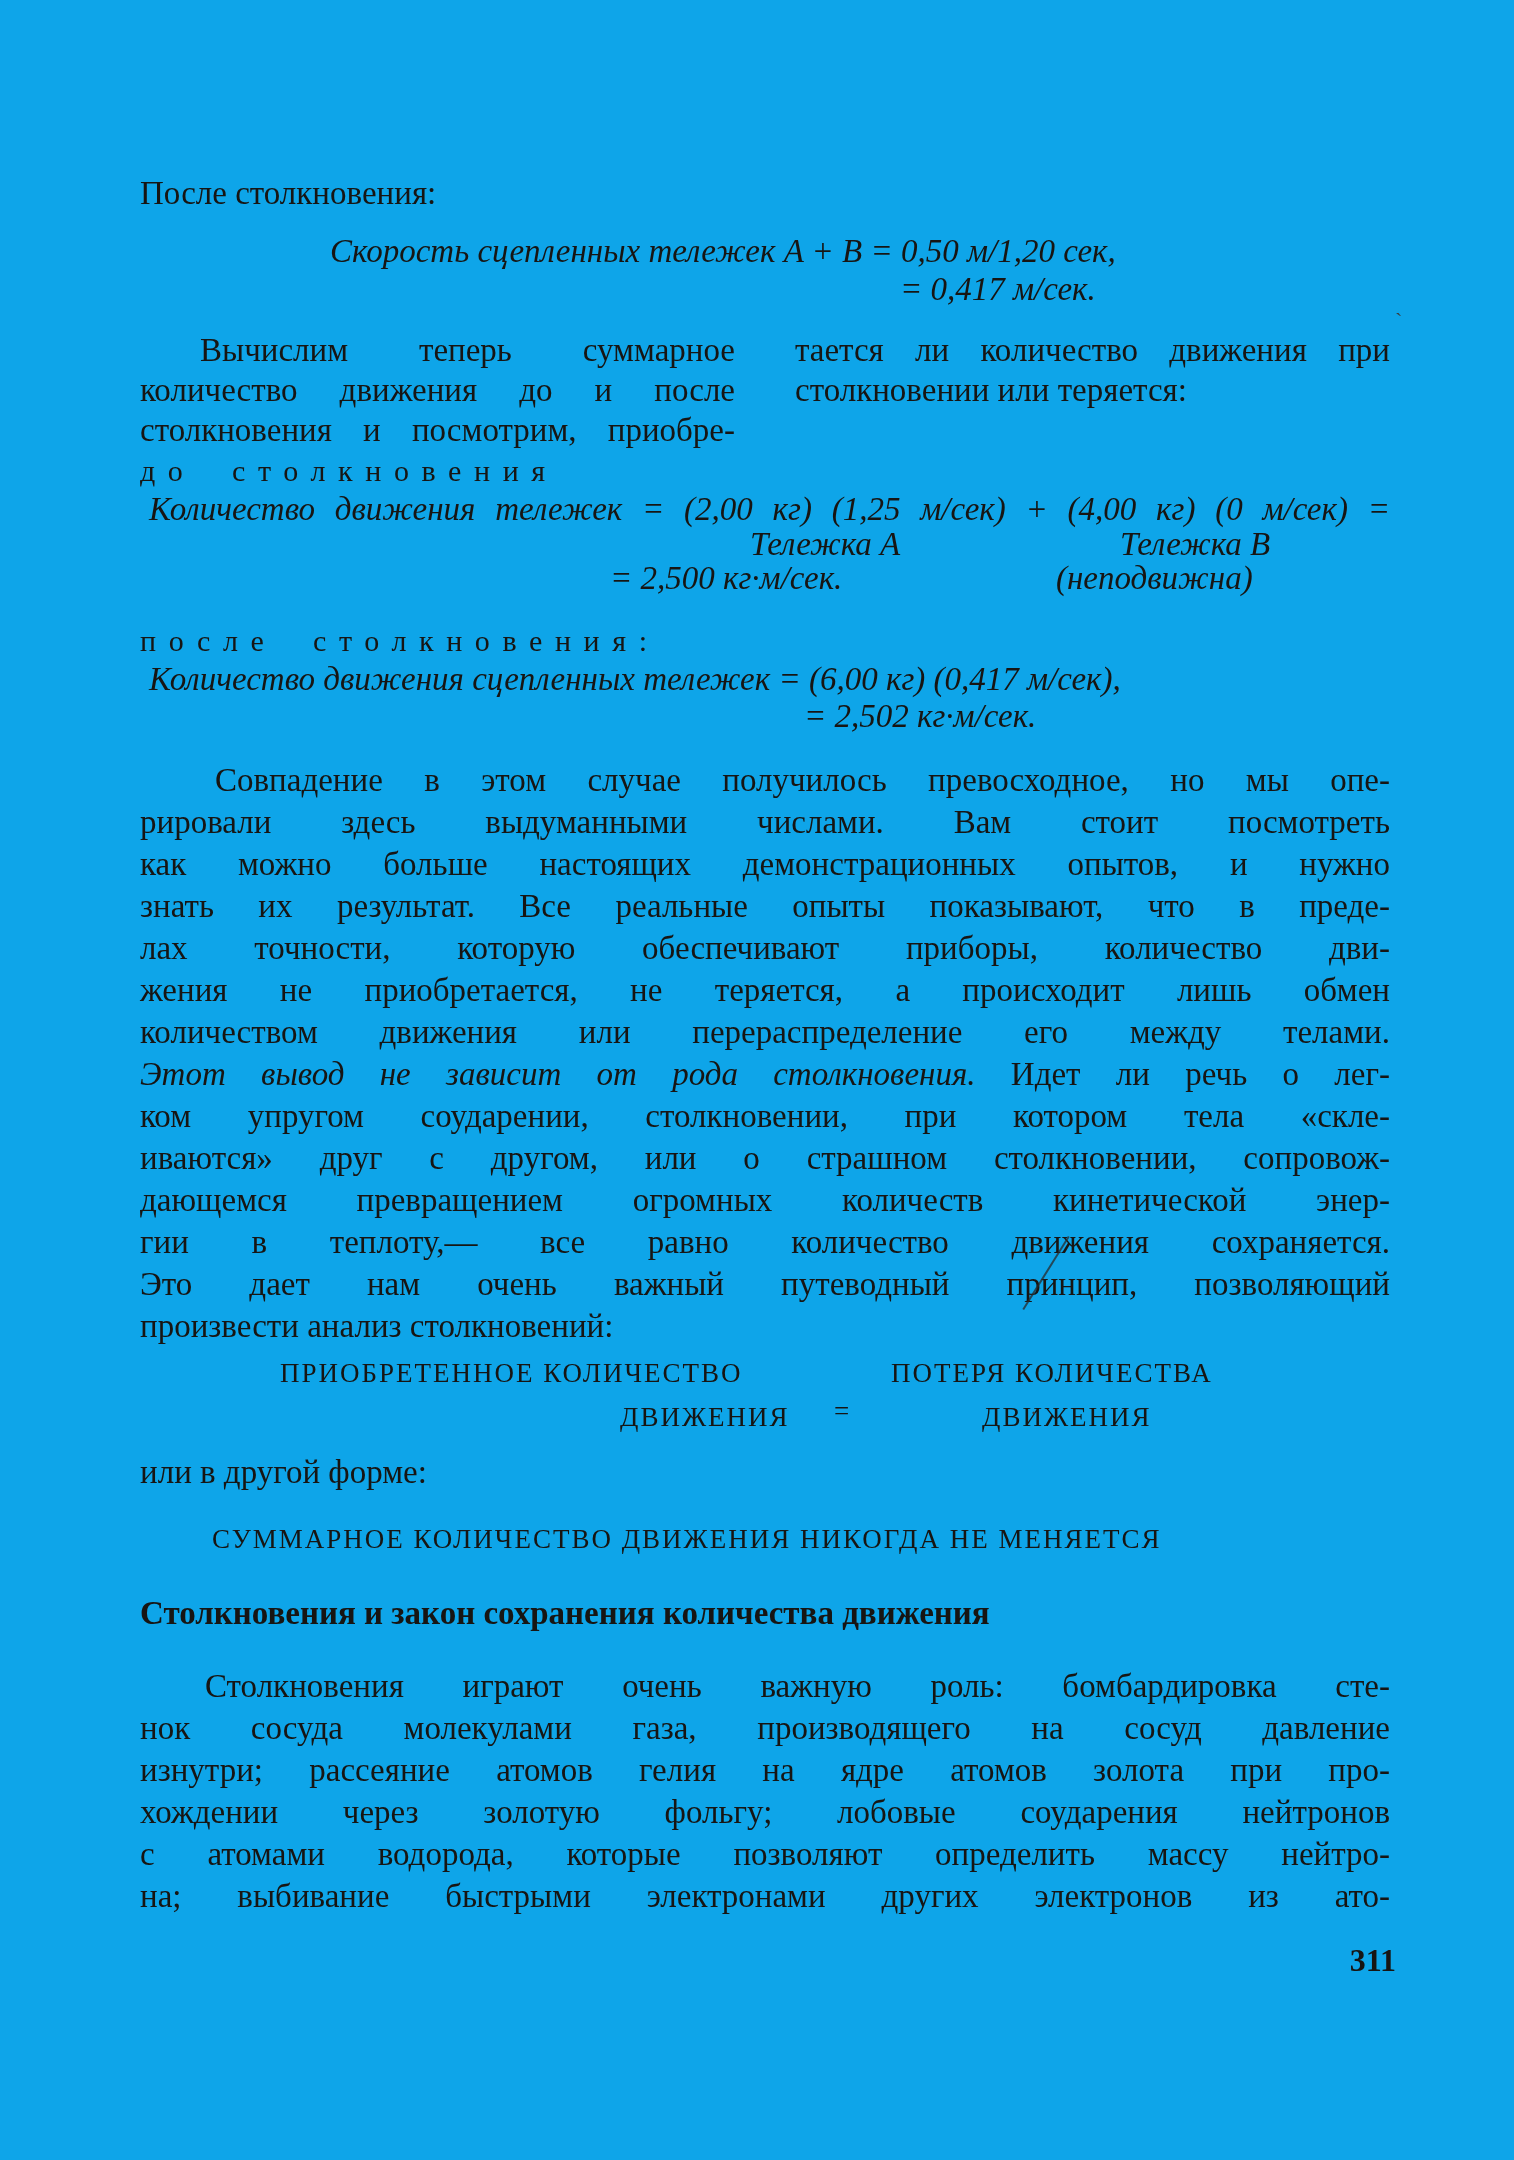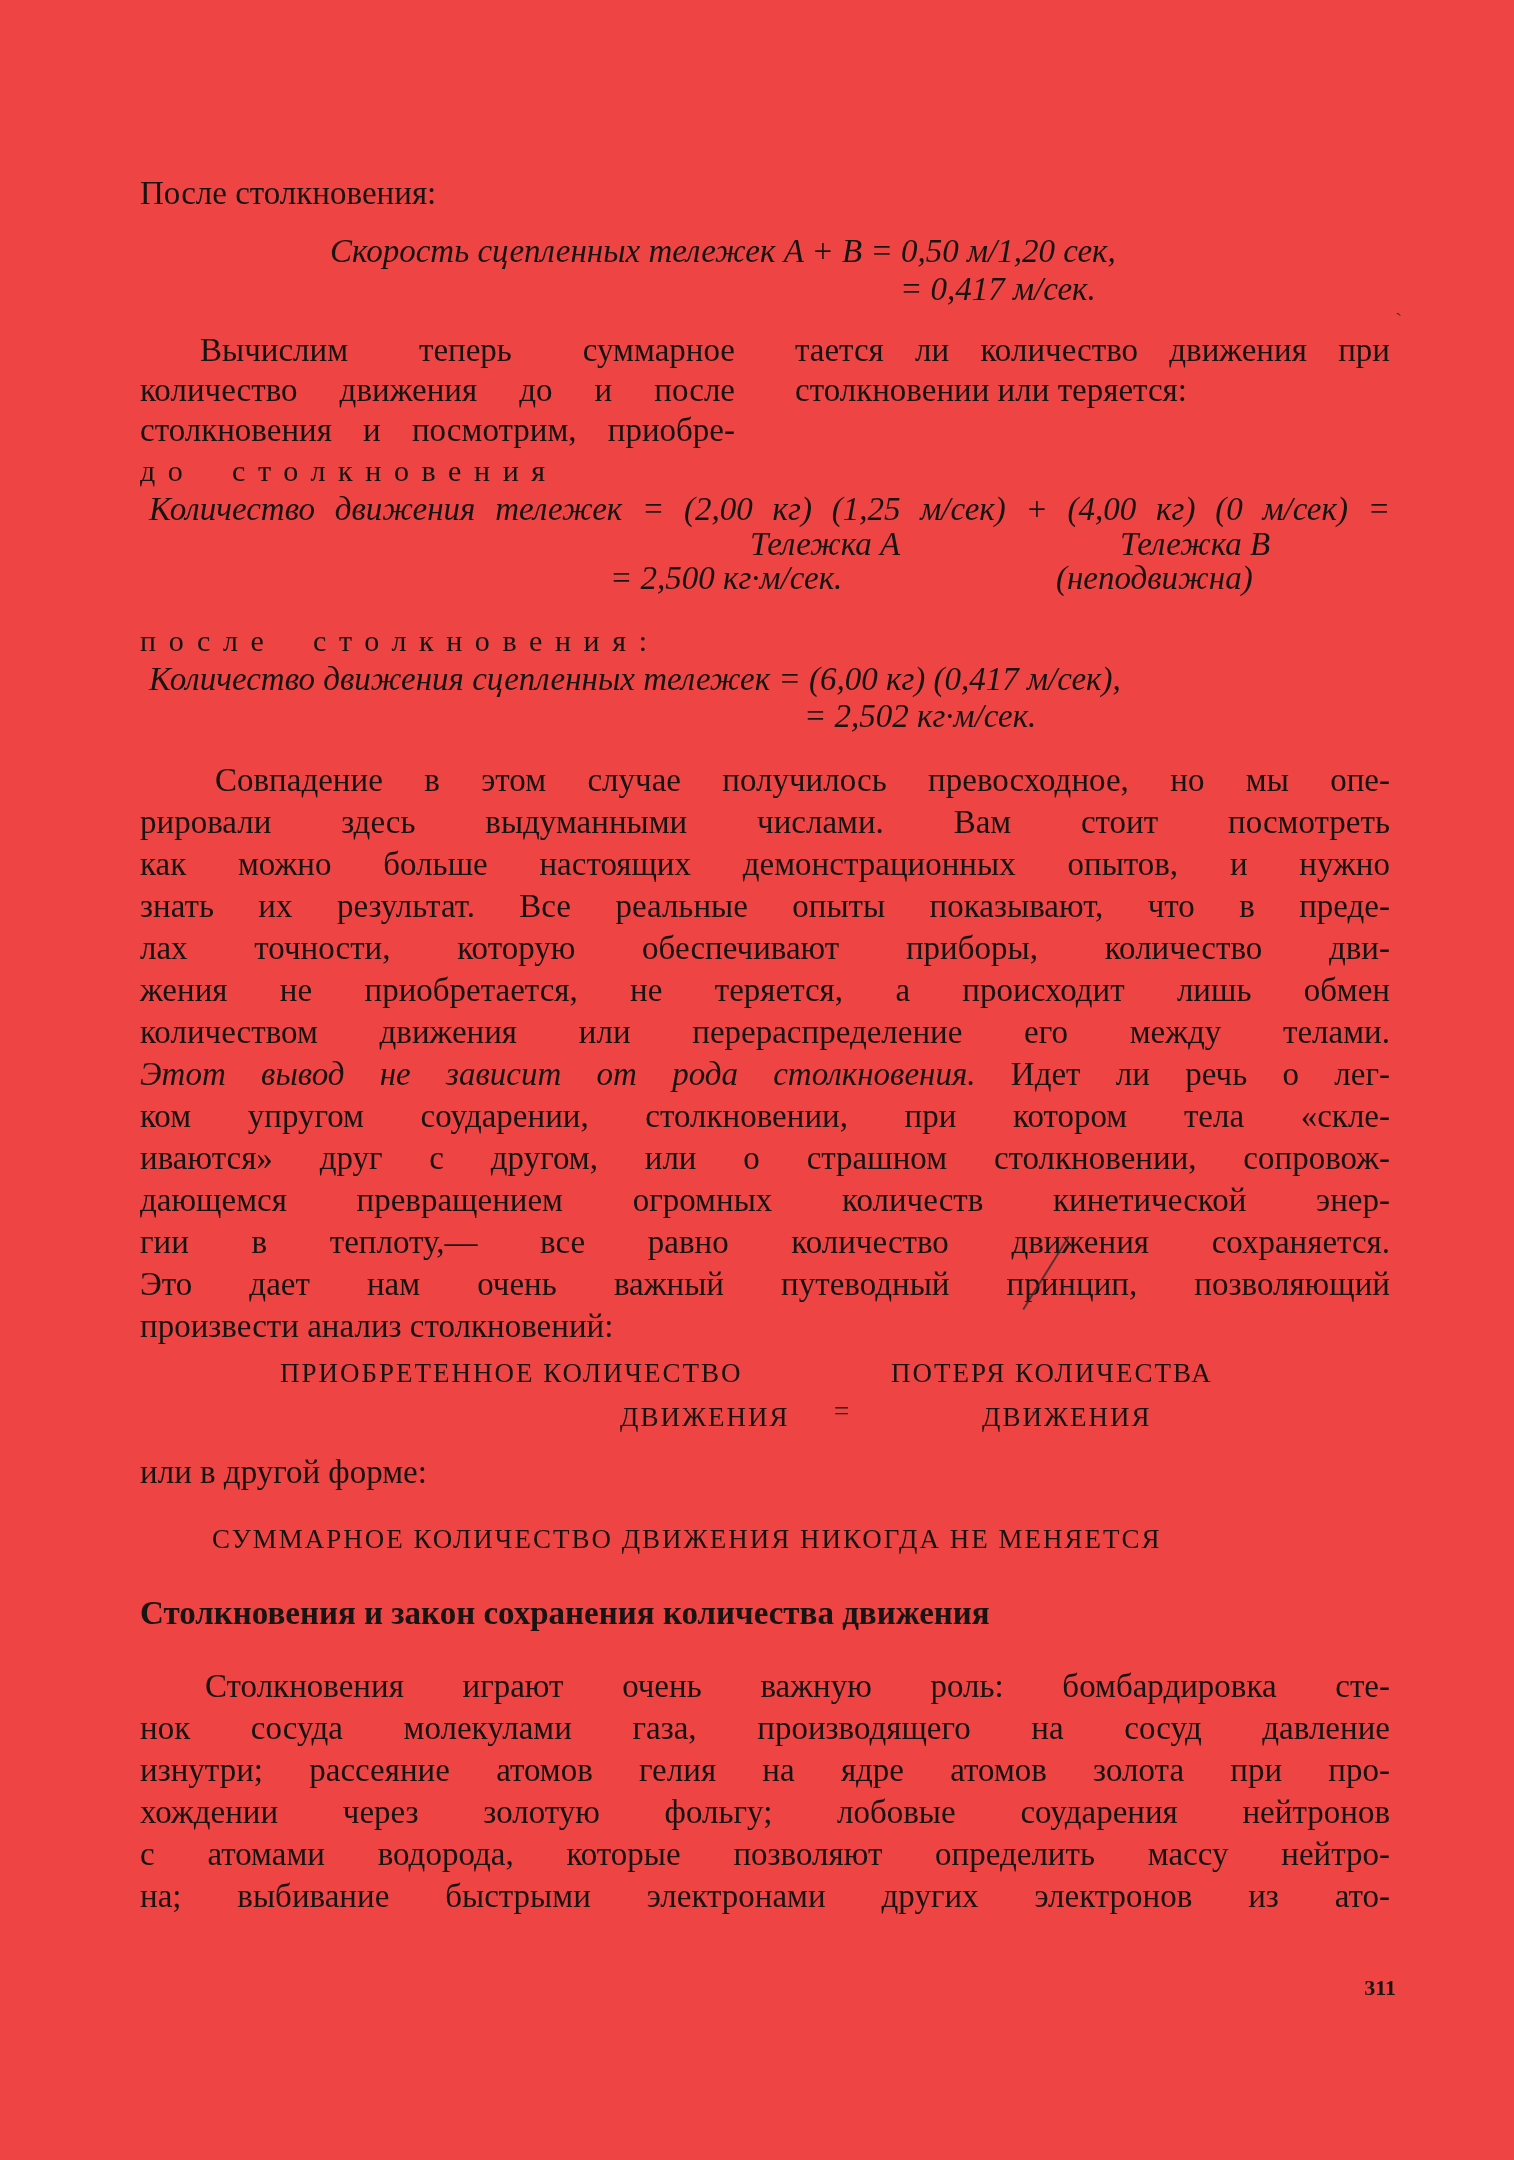--- a/index.html
+++ b/index.html
@@ -1,20 +1,20 @@
 <!DOCTYPE html>
 <html><head>
 <meta charset="utf-8">
 <style>
   html,body{margin:0;padding:0;background:#e8e8e6;}
   .page{
     position:relative;
     width:1514px;height:2160px;
     margin:0 auto;
-    background:#ef4444;
+    background:#0ea5e9;
     color:#171513;
     font-family:"Liberation Serif","DejaVu Serif",serif;
     overflow:hidden;
     text-decoration:underline;
   }
   .text{
     position:absolute;left:140px;top:172px;width:1250px;
     font-size:33px;line-height:42px;
   }
   .line{white-space:normal;}
@@ -36,23 +36,22 @@
   }
   .dispeq{position:relative;height:88px;margin-top:4px;}
   .dispeq span{position:absolute;white-space:nowrap;}
   .heading{font-weight:bold;font-size:33px;margin-top:34px;line-height:44px;}
   .sublabels{position:relative;height:32px;line-height:32px;font-style:italic;}
   .sublabels span{position:absolute;white-space:nowrap;}
   .resline{position:relative;height:36px;line-height:36px;font-style:italic;}
   .resline .note{position:absolute;left:916px;}
   .pagenum{
     position:absolute;top:1942px;right:118px;
-    font-weight:bold;font-size:22px;
+    font-weight:bold;font-size:32px;
     font-family:"Liberation Serif","DejaVu Serif",serif;
-    margin-top:33px;
   }
   .artifact{position:absolute;color:#3a3a3a;font-size:22px;}
   .penmark{
     position:absolute;left:905px;top:1058px;width:2px;height:86px;
     background:#2a2a2a;transform:rotate(32deg);opacity:.75;
   }
 </style>
 </head>
 <body>
 

